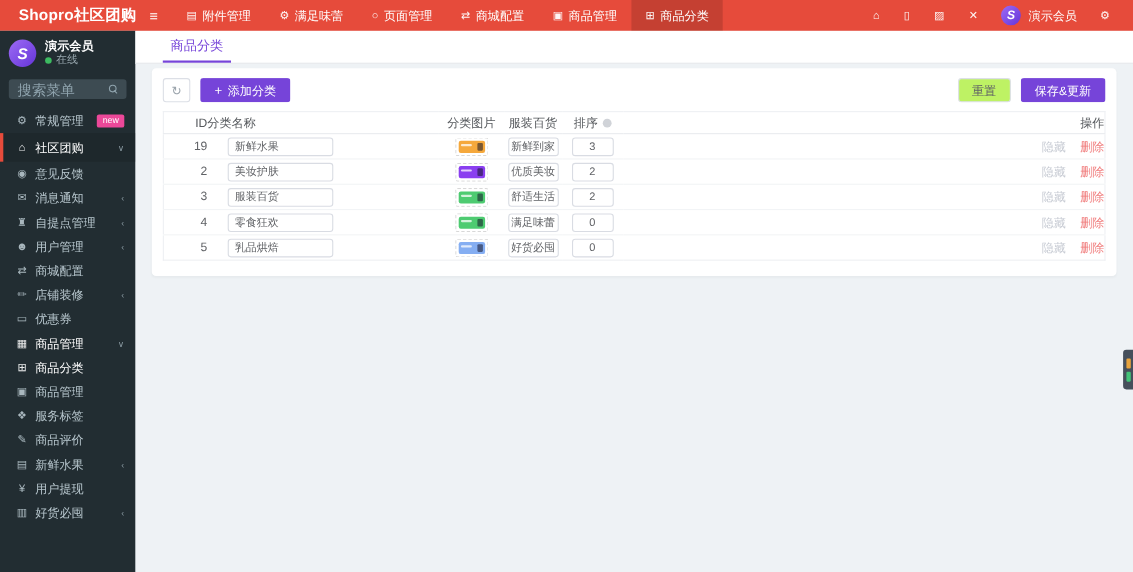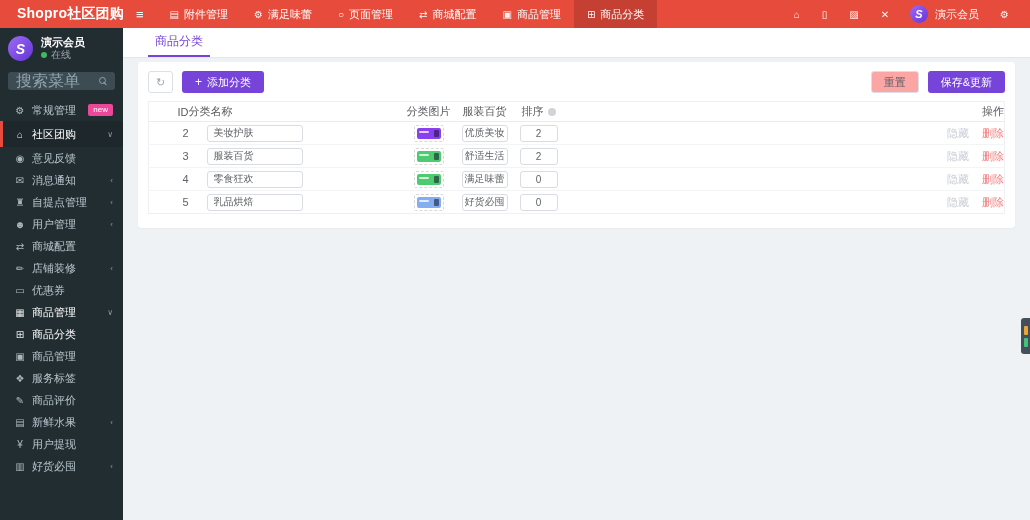--- a/index.html
+++ b/index.html
@@ -29,21 +29,21 @@
   .user-panel { display:flex; align-items:center; gap:8px; padding:8px 10px 6px 8px; }
   .avatar { width:25px; height:25px; flex:none; border-radius:50%;
             background:linear-gradient(135deg,#9d6bf5,#6434d8); display:flex; align-items:center;
             justify-content:center; color:#fff; font-weight:bold; font-style:italic; font-size:14px; }
   .u-name { color:#fff; font-size:11px; font-weight:bold; line-height:13px; }
   .u-status { font-size:10px; color:#97a6ad; display:flex; align-items:center; gap:4px; line-height:12px; }
   .dot { width:6px; height:6px; border-radius:50%; background:#3dbb61; display:inline-block; }
   .search { margin:5px 8px 9px 8px; height:18px; background:#3d4b52; border-radius:3px;
             display:flex; align-items:center; padding:0 8px; }
   .search input { flex:1; background:transparent; border:none; outline:none; color:#9fb0b9;
-                  font-size:16px; font-family:inherit; width:70px; }
+                  font-size:13px; font-family:inherit; width:70px; }
   .search input::placeholder { color:#8fa3ad; }
   .mag { position:relative; width:8px; height:8px; flex:none; }
   .mag::before { content:""; position:absolute; top:0; left:0; width:5px; height:5px;
                  border:1px solid #8fa3ad; border-radius:50%; }
   .mag::after { content:""; position:absolute; width:4px; height:1px; background:#8fa3ad;
                 transform:rotate(45deg); left:4px; top:6px; }
   .mi { height:22px; display:flex; align-items:center; padding:0 10px 0 13px; font-size:11px;
         cursor:pointer; white-space:nowrap; }
   .mi-ic { width:14px; flex:none; font-size:10px; margin-right:5px; text-align:center; opacity:.9; }
   .mi-chev { margin-left:auto; font-size:8px; color:#8a9aa2; }
@@ -57,21 +57,21 @@
   .tabstrip { height:30px; background:#fff; border-bottom:1px solid #e4e7ea; display:flex; align-items:stretch; }
   .tab { margin-left:25px; display:flex; align-items:center; padding:0 7px; color:#7644d9; font-size:12px;
          border-bottom:2px solid #7644d9; cursor:pointer; }
   .card { margin:4px 15px 0 15px; background:#fff; border-radius:4px; padding:9px 10px 14px 10px;
           box-shadow:0 1px 2px rgba(0,0,0,0.03); }
   .toolbar { display:flex; align-items:center; gap:9px; }
   .btn { height:22px; display:inline-flex; align-items:center; justify-content:center; border-radius:3px;
          font-size:11px; cursor:pointer; padding:0 12px; border:1px solid transparent; white-space:nowrap; }
   .btn-icon { width:25px; padding:0; background:#fff; border:1px solid #dcdfe6; color:#9aa3ab; font-size:11px; }
   .btn-primary { background:#7644d9; color:#fff; }
-  .btn-default { background:#fca5a5; border:1px solid #dcdfe6; color:#606266; }
+  .btn-default { background:#bef264; border:1px solid #dcdfe6; color:#606266; }
   .toolbar .spacer { flex:1; }
   .plus { margin-right:5px; font-size:12px; }
 
   table { width:100%; border-collapse:collapse; margin-top:8px; border:1px solid #eef0f3; table-layout:fixed; }
   th { height:20px; font-size:11px; font-weight:normal; color:#55585c; border-bottom:1px solid #e9ecef; }
   td { height:23px; font-size:11px; color:#606266; border-bottom:1px solid #f2f4f6; }
   tr:last-child td { border-bottom:none; }
   .c-id { text-align:right; padding-left:12px; }
   .c-name { text-align:left; }
   th.c-name { padding-left:0; }
@@ -274,20 +274,37 @@
             <th class="c-id">ID</th>
             <th class="c-name">分类名称</th>
             <th class="c-img">分类图片</th>
             <th class="c-desc">服装百货</th>
             <th class="c-sort"><span>排序</span><i class="sort-help"></i></th>
             <th class="c-act">操作</th>
           </tr>
         </thead>
         <tbody>
           <tr>
+            <td class="c-id">19</td>
+            <td class="c-name">
+                <input class="inp inp-name" value="新鲜水果" style="">
+              </td>
+            <td class="c-img"><span class="thumb-box">
+                  <span class="thumb" style="background: rgb(245, 168, 60);">
+                    <i class="th-dot"></i>
+                  </span>
+                </span></td>
+            <td class="c-desc"><input class="inp inp-desc" value="新鲜到家" style=""></td>
+            <td class="c-sort"><input class="inp inp-sort" value="3" style=""></td>
+            <td class="c-act">
+              <span class="lnk-hide">隐藏</span>
+              <span class="lnk-del">删除</span>
+            </td>
+          </tr>
+          <tr>
             <td class="c-id">2</td>
             <td class="c-name">
                 <input class="inp inp-name" value="美妆护肤" style="">
               </td>
             <td class="c-img"><span class="thumb-box">
                   <span class="thumb" style="background: rgb(138, 63, 240);">
                     <i class="th-dot"></i>
                   </span>
                 </span></td>
             <td class="c-desc"><input class="inp inp-desc" value="优质美妆" style=""></td>

